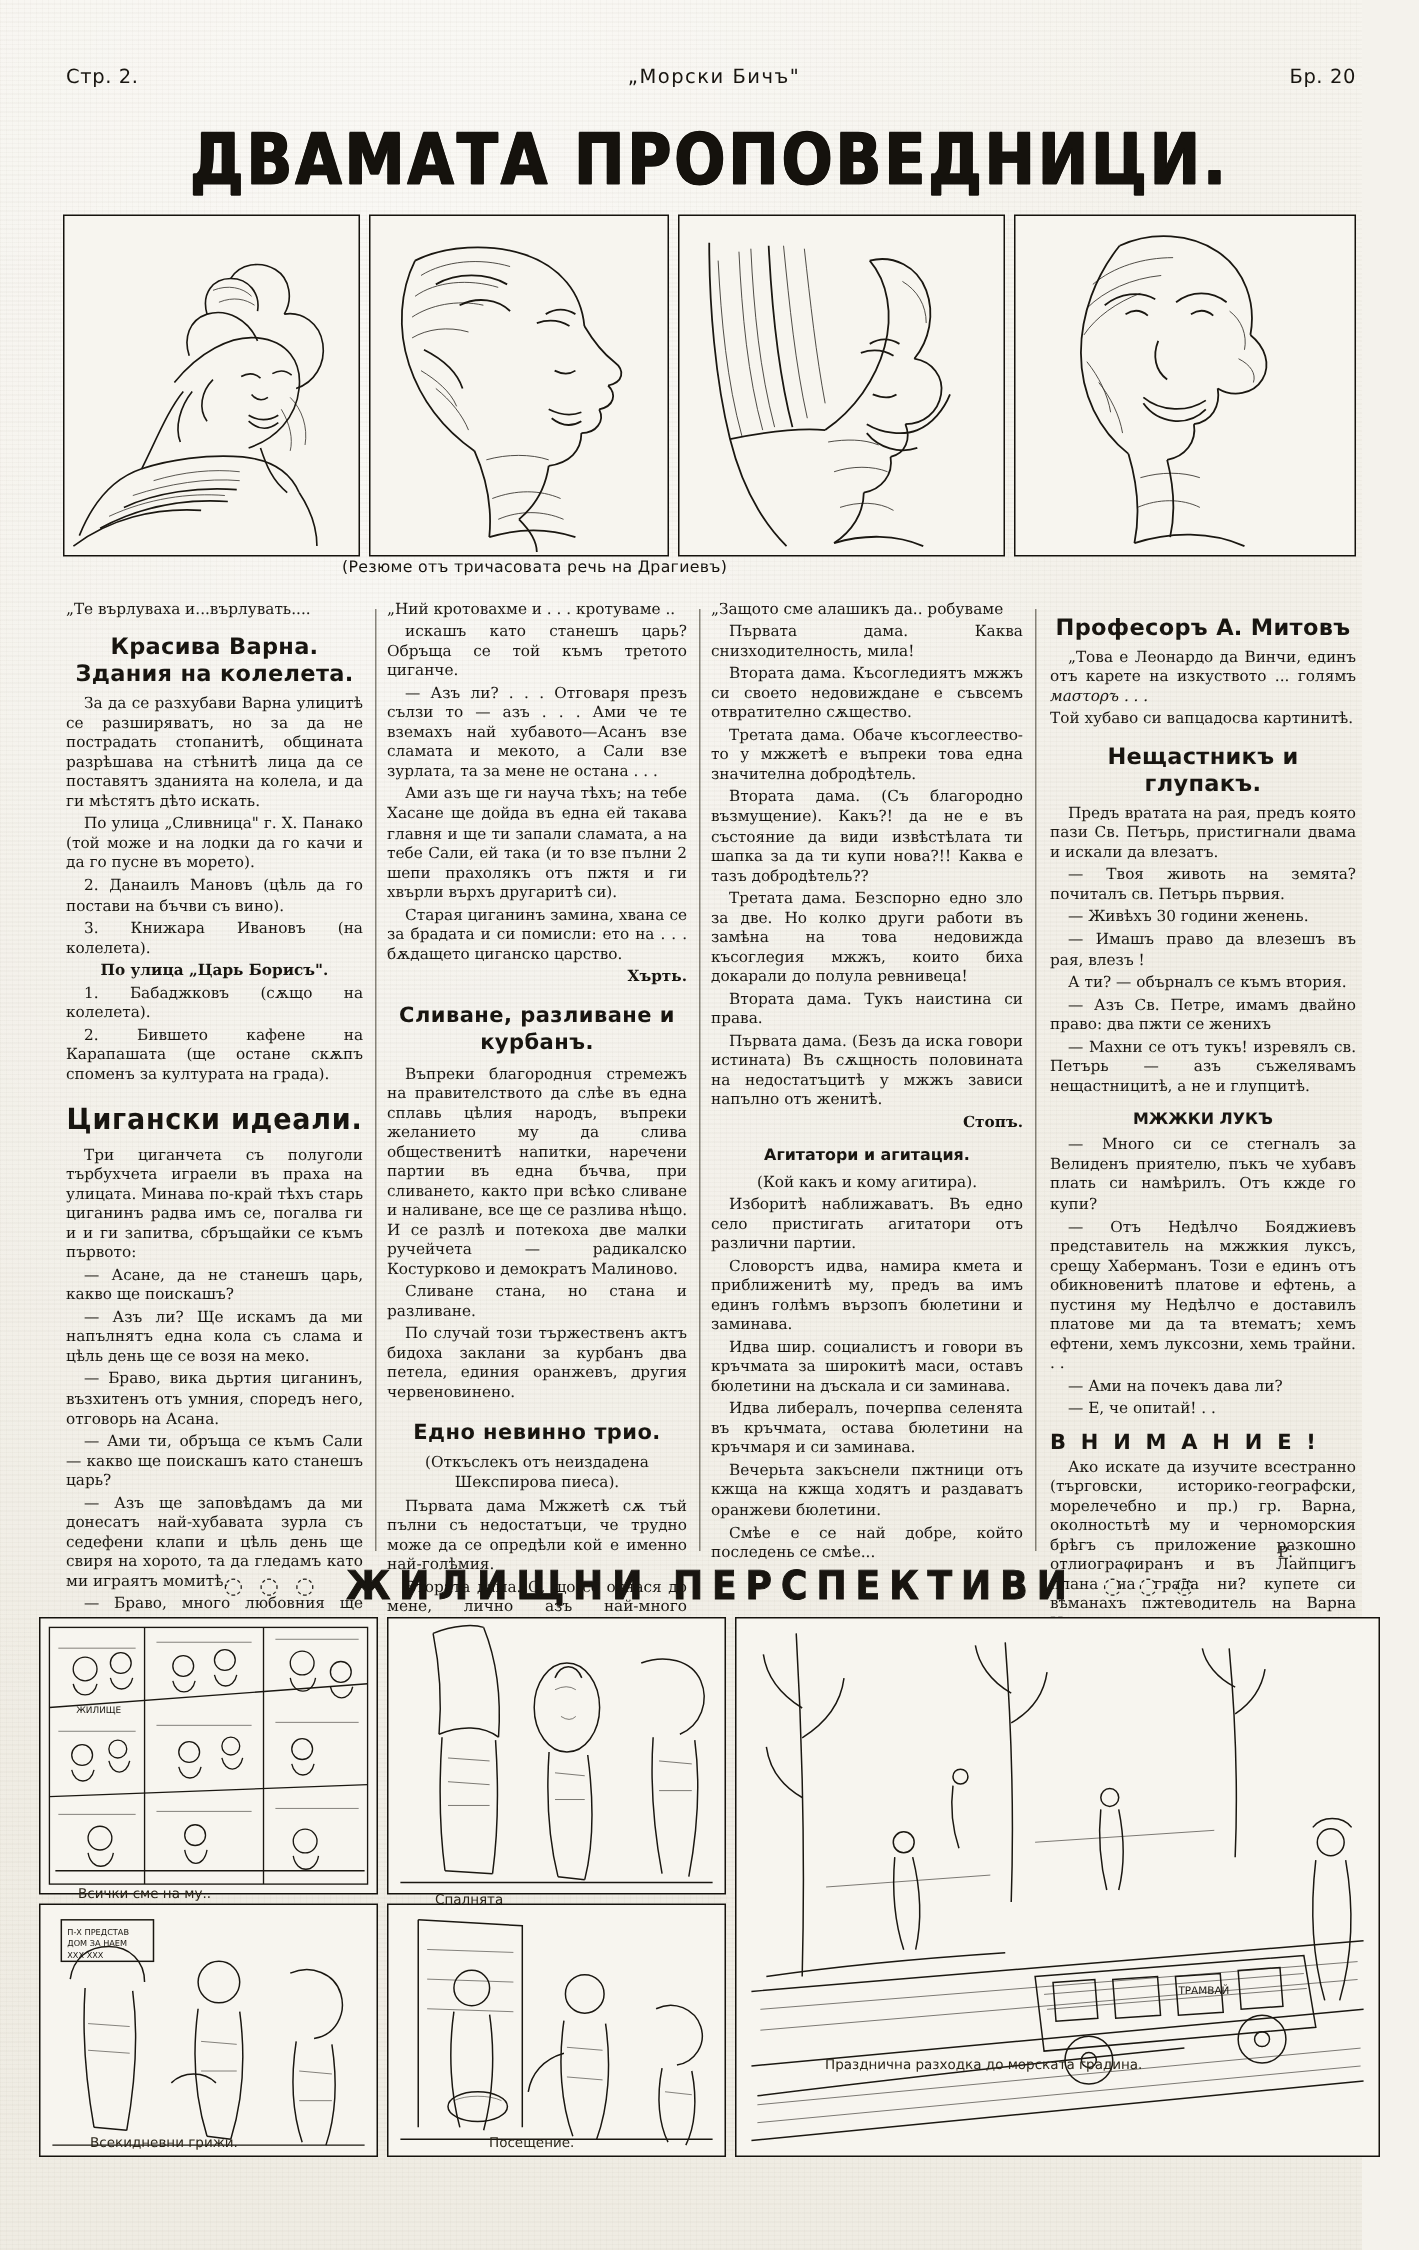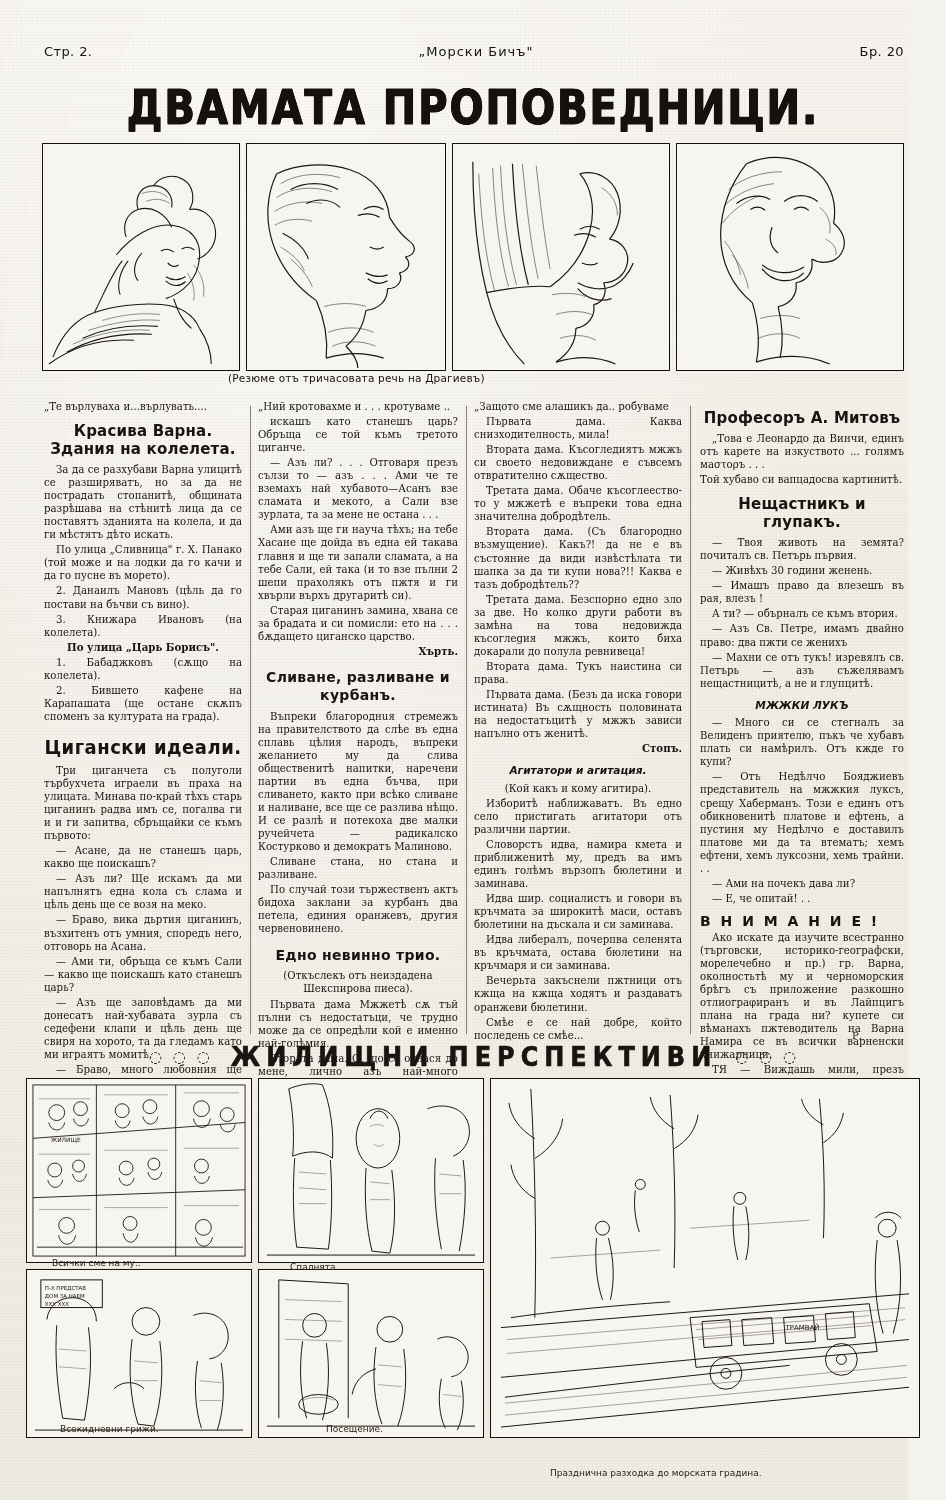--- a/index.html
+++ b/index.html
@@ -118,27 +118,26 @@
     text-align:center;
     letter-spacing:.3px;
     margin:11px 0 5px;
   }
   .head-tiny {
     font-family:"DejaVu Sans", sans-serif;
     font-weight:bold;
     font-size:10.6px;
     text-align:center;
     margin:9px 0 4px;
-    font-style:italic;
   }
   p { margin:0 0 2px; text-indent:12px; }
   p.ni { text-indent:0; }
   p.ctr { text-align:center; text-indent:0; }
   p.rt  { text-align:right; text-indent:0; }
-  .it { }
+  .it { font-style:italic; }
   .bd { font-weight:bold; }
   .attention {
     font-family:"DejaVu Sans", sans-serif;
     font-weight:bold; font-size:14px;
     letter-spacing:2.5px;
     margin:8px 0 0;
   }
   
   .banner {
     position:absolute; left:44px; top:1042px; width:860px; height:30px;
@@ -164,21 +163,21 @@
   .bp5 { left:232px; top:191px; width:226px; height:169px; }
   .bcap {
     position:absolute;
     font-family:"DejaVu Sans", sans-serif;
     font-size:9px; color:#2a2418;
   }
   .bcap.b1 { left:52px; top:1258px; }
   .bcap.b2 { left:290px; top:1262px; }
   .bcap.b4 { left:60px; top:1424px; }
   .bcap.b5 { left:326px; top:1424px; }
-  .bcap.b3 { left:550px; top:1468px; }
+  .bcap.b3 { left:550px; top:1372px; }
   .sig { position:absolute; right:46px; top:1030px; font-size:10px; font-family:"DejaVu Serif", serif; }
 </style>
 </head>
 <body>
 
 <div class="page">
   <div class="noise"></div>
 
   <div class="runhead">
     <span>Стр. 2.</span>
@@ -392,20 +391,21 @@
       <p>Идва либералъ, почерпва селенята въ кръчмата, остава бюлетини на кръчмаря и си заминава.</p>
       <p>Вечерьта закъснели пжтници отъ кжща на кжща ходятъ и раздаватъ оранжеви бюлетини.</p>
       <p>Смѣе е се най добре, който последень се смѣе...</p>
     </div>
 
     <div class="col c4">
       <div class="head-sm">Професоръ А. Митовъ</div>
       <p><span>„Това е Леонардо да Винчи, единъ отъ карете на изкуството ... голямъ </span><span class="it">маστορъ . . .</span></p>
       <p class="ni">Той хубаво си вапцадосва картинитѣ.</p>
       <div class="head-sm">Нещастникъ и глупакъ.</div>
+      <p>Предъ вратата на рая, предъ която пази Св. Петърь, пристигнали двама и искали да влезатъ.</p>
       <p>— Твоя животь на земята? почиталъ св. Петърь първия.</p>
       <p>— Живѣхъ 30 години женень.</p>
       <p>— Имашъ право да влезешъ въ рая, влезъ !</p>
       <p>А ти? — обърналъ се къмъ втория.</p>
       <p>— Азъ Св. Петре, имамъ двайно право: два пжти се женихъ</p>
       <p>— Махни се отъ тукъ! изревялъ св. Петърь — азъ съжелявамъ нещастницитѣ, а не и глупцитѣ.</p>
       <div class="head-tiny">МЖЖКИ ЛУКЪ</div>
       <p>— Много си се стегналъ за Велиденъ приятелю, пъкъ че хубавъ плать си намѣрилъ. Отъ кжде го купи?</p>
       <p>— Отъ Недѣлчо Бояджиевъ представитель на мжжкия луксъ, срещу Хаберманъ. Този е единъ отъ обикновенитѣ платове и ефтень, а пустиня му Недѣлчо е доставилъ платове ми да та втематъ; хемъ ефтени, хемъ луксозни, хемь трайни. . .</p>
       <p>— Ами на почекъ дава ли?</p>

